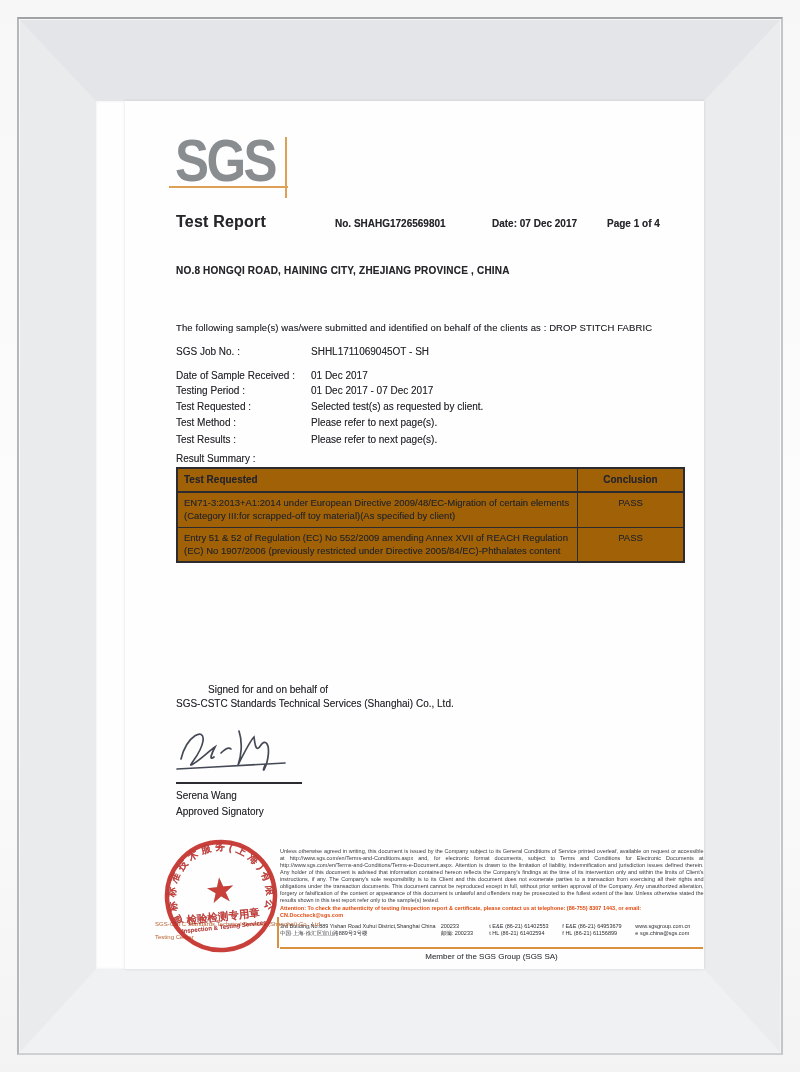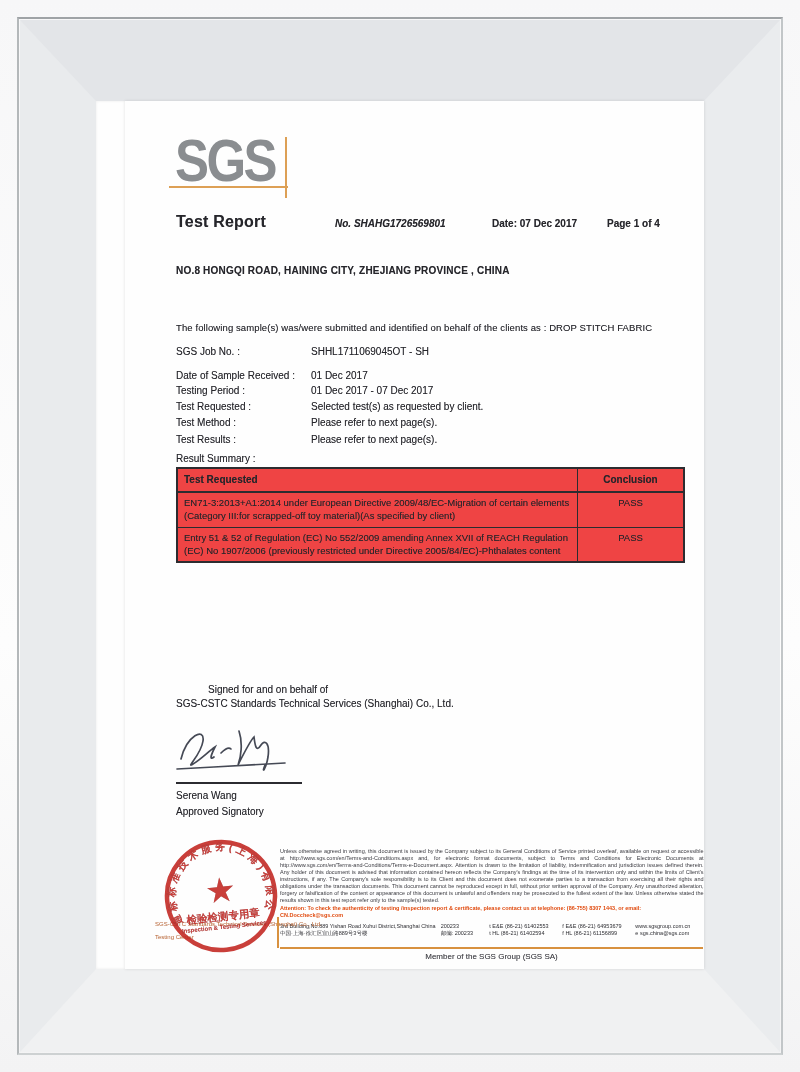--- a/index.html
+++ b/index.html
@@ -35,21 +35,21 @@
   
   .doc-title{position:absolute;left:51px;top:112px;font-size:16px;font-weight:700;letter-spacing:.2px;}
   .hmeta{position:absolute;top:117px;font-size:10px;font-weight:700;white-space:nowrap;}
   .client-line{position:absolute;left:51px;font-size:10px;font-weight:700;letter-spacing:.2px;white-space:nowrap;}
   .intro-line{position:absolute;left:51px;top:221px;font-size:9.5px;white-space:nowrap;letter-spacing:.1px;}
   
   .inforow{position:absolute;left:51px;font-size:10px;white-space:nowrap;}
   .inforow .lbl{display:inline-block;width:135px;}
   .result-summary{position:absolute;left:51px;top:352px;font-size:10px;}
   
-  .rs-table{position:absolute;left:51px;top:366px;width:509px;border:2px solid #2c2c30;box-sizing:border-box;background:#ef4444;}
+  .rs-table{position:absolute;left:51px;top:366px;width:509px;border:2px solid #2c2c30;box-sizing:border-box;background:#a16207;}
   .rs-table .tr{display:flex;border-top:1px solid #2c2c30;}
   .rs-table .tr.th{border-top:0;border-bottom:1px solid #2c2c30;}
   .rs-table .td{padding:3px 6px 4px 6px;font-size:9.5px;line-height:1.4;box-sizing:border-box;}
   .rs-table .td.test{width:400px;border-right:1.5px solid #2c2c30;}
   .rs-table .td.conc{flex:1;text-align:center;}
   .rs-table .tr.th .td{font-weight:700;font-size:10px;padding-top:4px;}
   
   .sign-line1{position:absolute;left:51px;top:583px;font-size:10px;margin-left:32px;}
   .sign-line2{position:absolute;left:51px;top:597px;font-size:10px;white-space:nowrap;}
   .sig-svg{position:absolute;left:48px;top:616px;}
@@ -85,21 +85,21 @@
   <div class="mat">
     <div class="paper">
 
       <div>
         <div class="sgs-logo-text">SGS</div>
         <div class="logo-hline"></div>
         <div class="logo-vline"></div>
       </div>
 
       <div class="doc-title">Test Report</div>
-      <div class="hmeta" style="left:210px;font-style:italic;">No. SHAHG1726569801</div>
+      <div class="hmeta" style="left:210px;">No. SHAHG1726569801</div>
       <div class="hmeta" style="left:367px;">Date: 07 Dec 2017</div>
       <div class="hmeta" style="left:482px;">Page 1 of 4</div>
 
       <div class="client-line" style="top:164px;">NO.8 HONGQI ROAD, HAINING CITY, ZHEJIANG PROVINCE , CHINA</div>
 
       <div class="intro-line">The following sample(s) was/were submitted and identified on behalf of the clients as : DROP STITCH FABRIC</div>
 
       <div class="inforow" style="top:245px;">
         <span class="lbl">SGS Job No. :</span><span class="val">SHHL1711069045OT - SH</span>
       </div>

